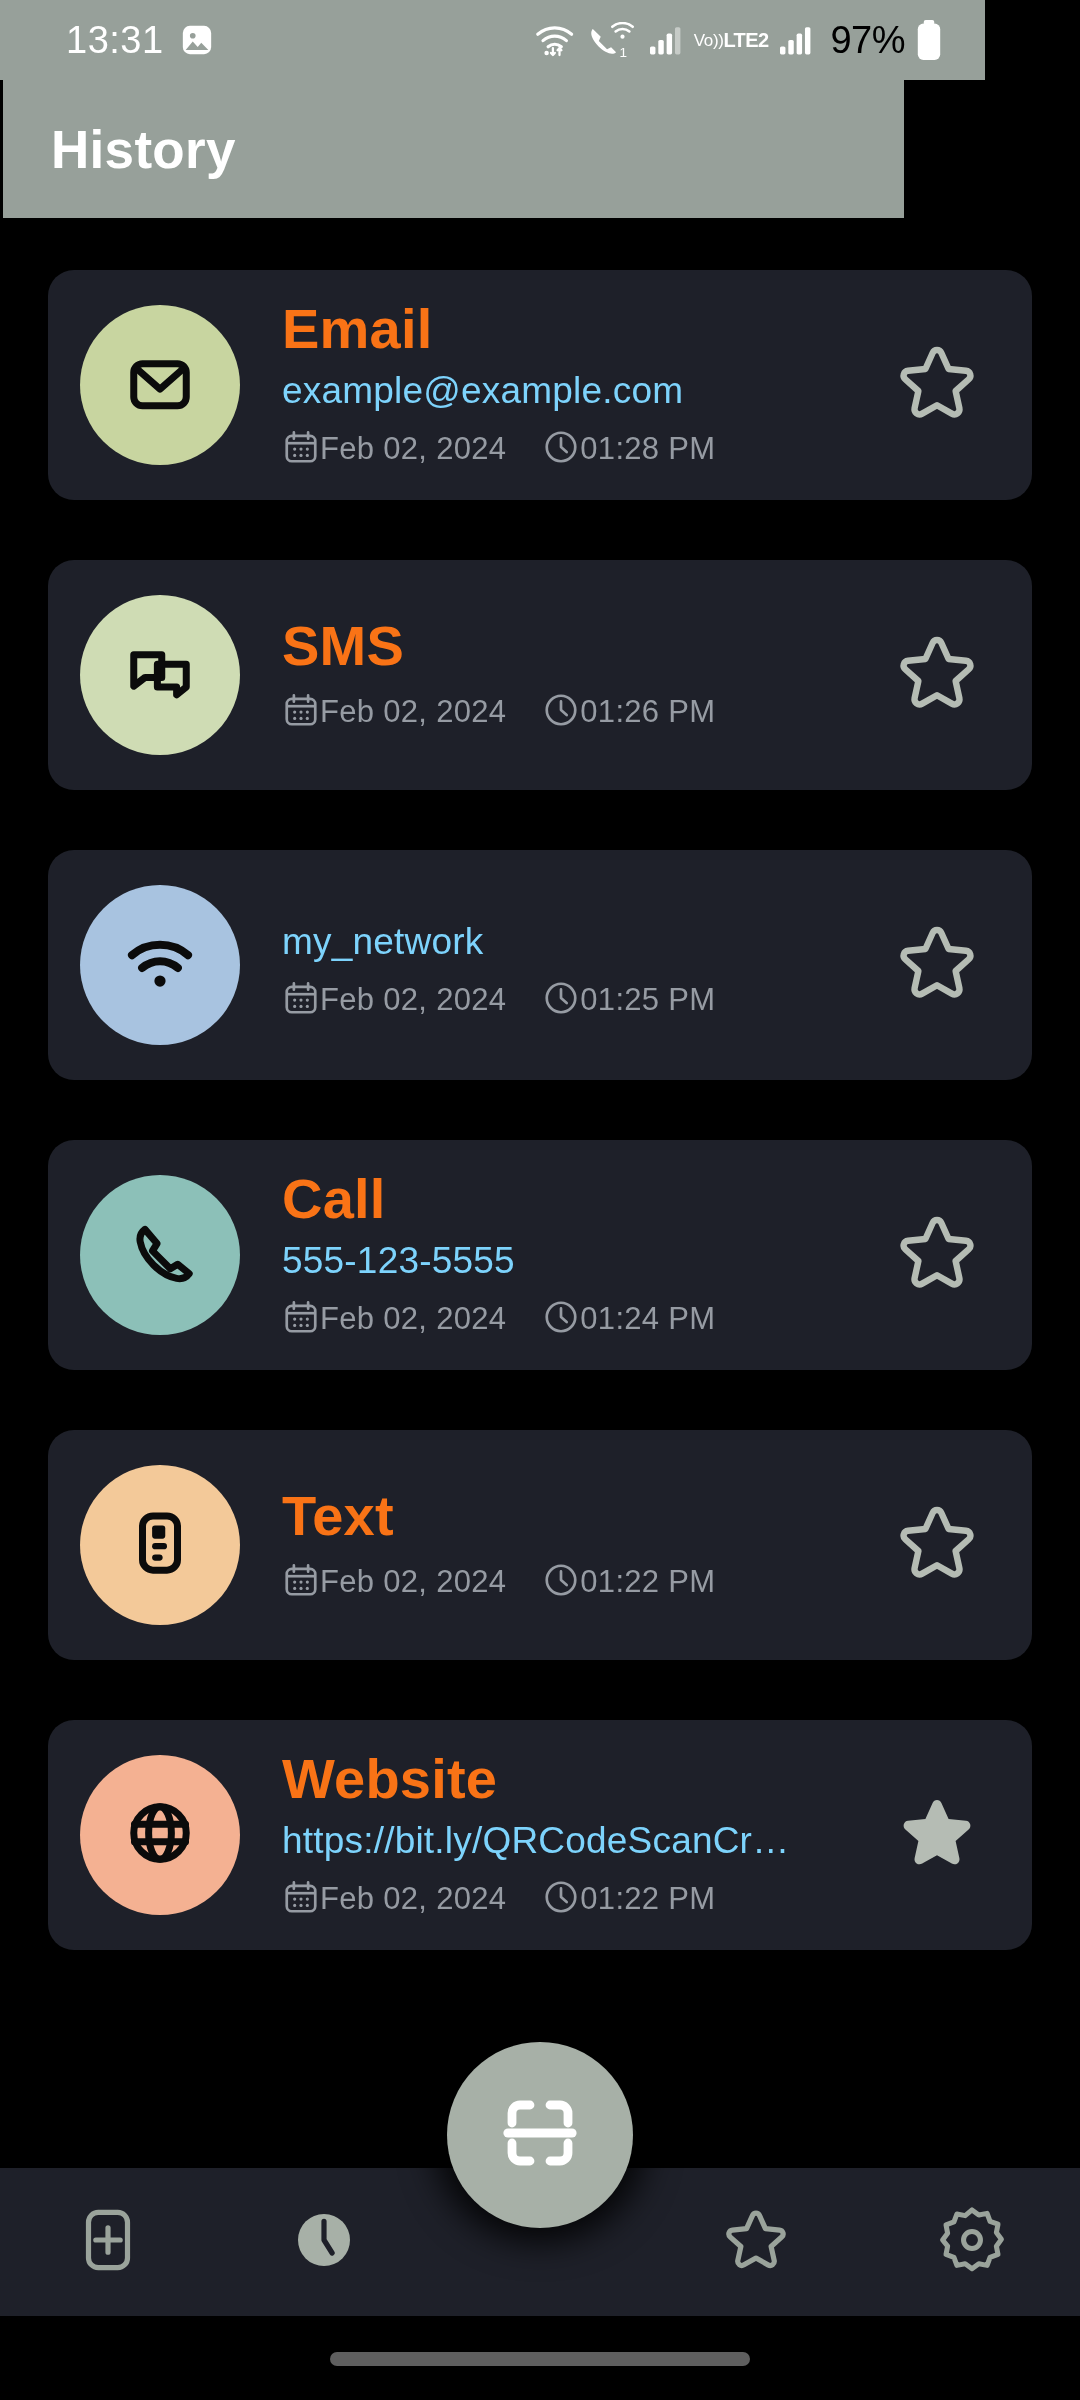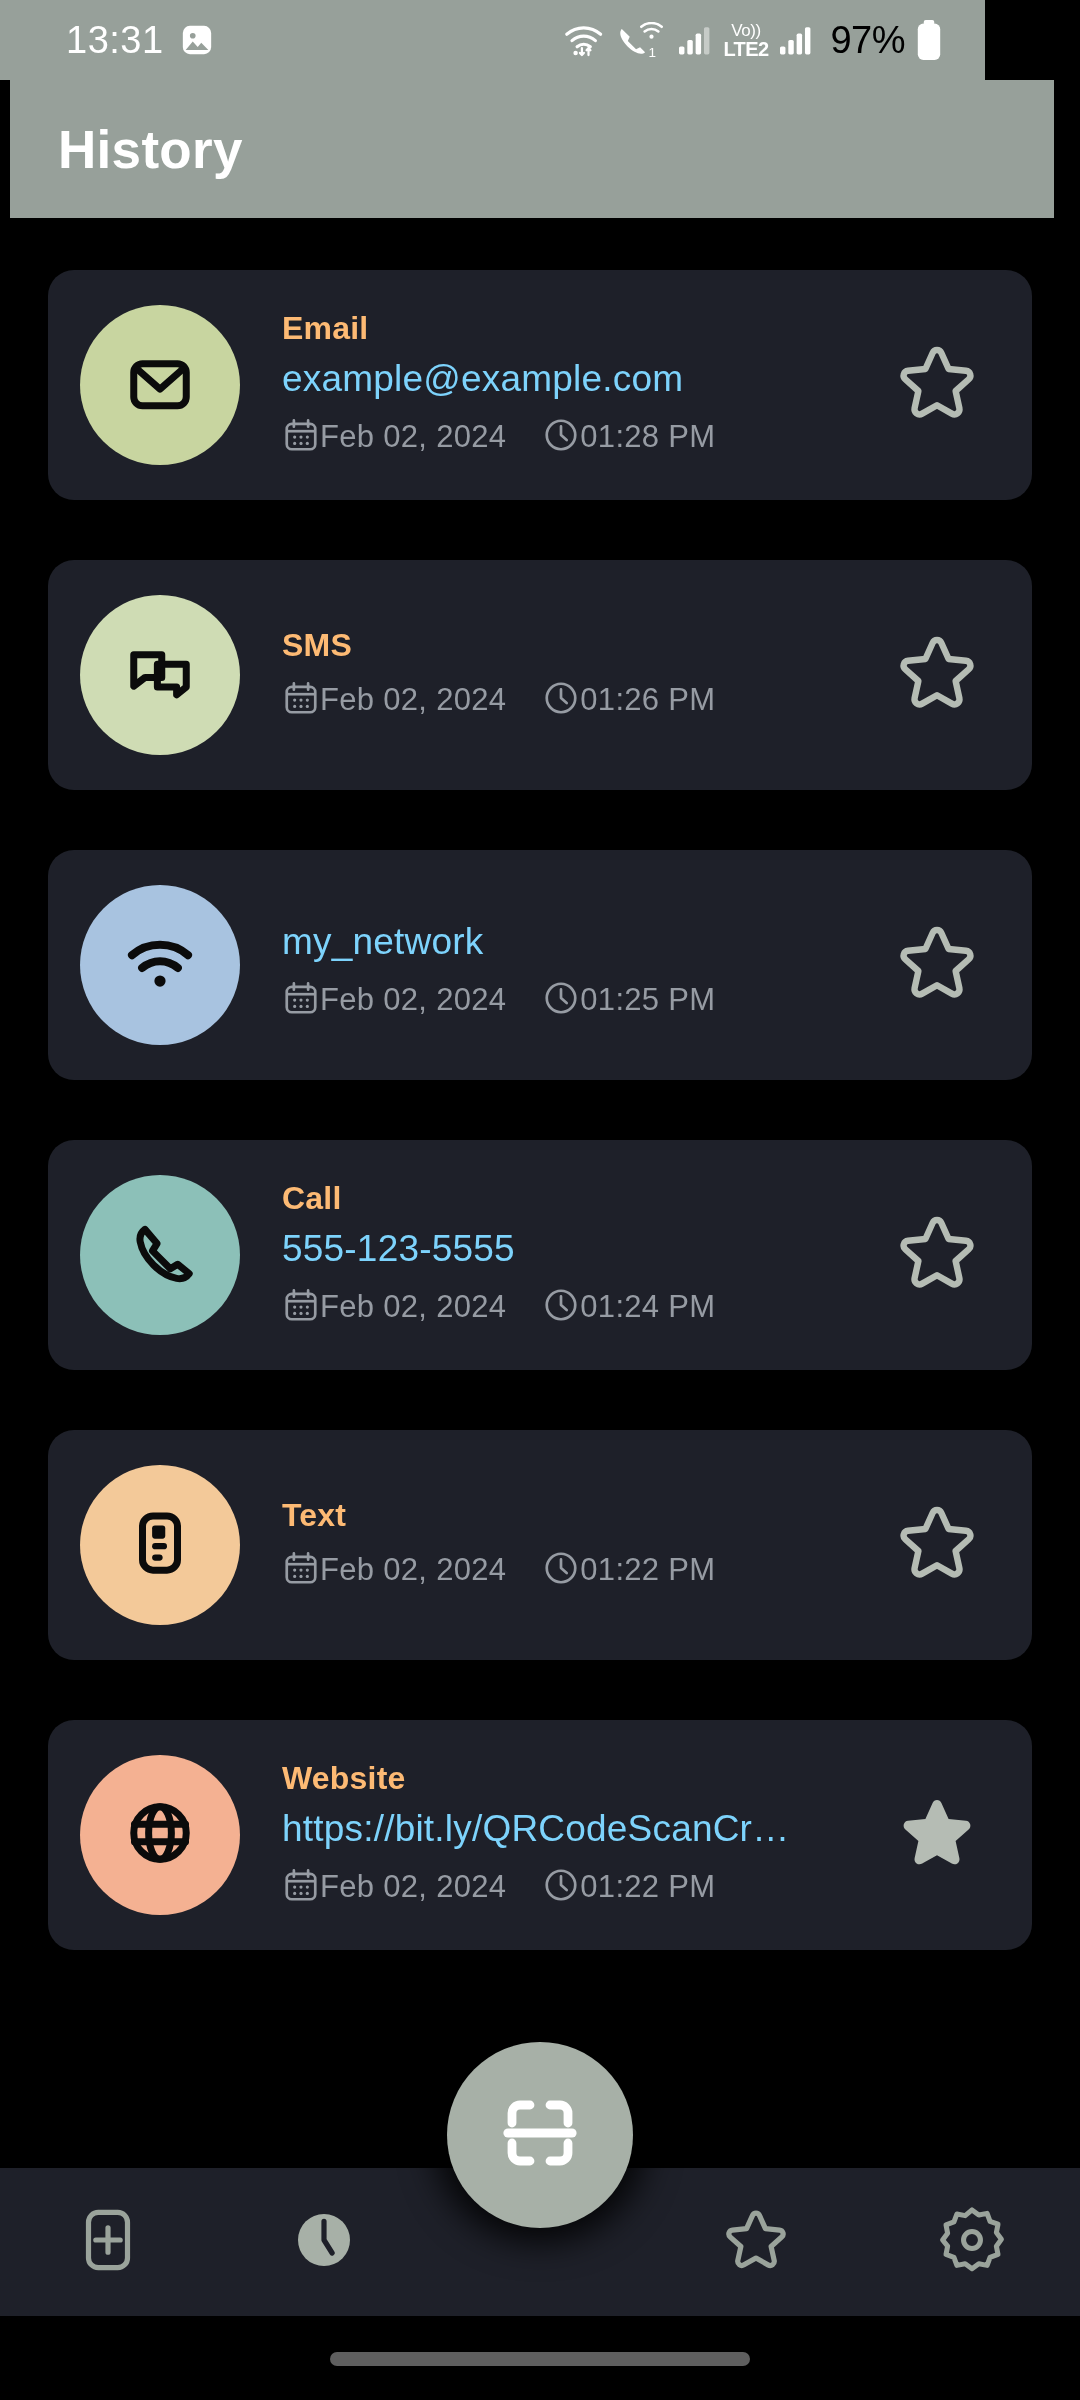--- a/index.html
+++ b/index.html
@@ -16,27 +16,27 @@
     position:absolute; top:0; left:0; width:985px; height:80px;
     background:#97a09a;
     display:flex; align-items:center; justify-content:space-between;
     padding:0 42px 0 66px;
   }
   .sb-left{ display:flex; align-items:center; gap:16px; }
   .sb-time{ color:#fff; font-size:38px; font-weight:400; letter-spacing:.5px; }
   .sb-right{ display:flex; align-items:center; gap:10px; }
   .sb-ico{ display:flex; align-items:center; }
   .sb-batt-pct{ color:#000000; font-size:38px; font-weight:500; letter-spacing:-.5px; margin-left:6px;}
-  .volte-wrap{ display:flex; flex-direction:column; align-items:center; line-height:1; color:#fff;}
+  .volte-wrap{ display:flex; flex-direction:row; align-items:center; line-height:1; color:#fff;}
   .volte-top{ font-size:17px; letter-spacing:-.4px;}
   .volte-bot{ font-size:20px; font-weight:600; letter-spacing:-.6px;}
 
   
   #appbar{
-    position:absolute; top:80px; left:10px; width:1044px; height:138px;
+    position:absolute; top:80px; left:3px; width:901px; height:138px;
     background:#97a09a;
     display:flex; align-items:center;
   }
   #appbar .title{
     color:#ffffff; font-size:53px; font-weight:700; letter-spacing:.3px;
     margin-left:48px;
   }
 
   
   #list{
@@ -56,21 +56,21 @@
     width:160px; height:160px; border-radius:50%;
     flex:0 0 160px;
     display:flex; align-items:center; justify-content:center;
   }
   .card-body{
     flex:1 1 auto; min-width:0;
     margin-left:42px;
     display:flex; flex-direction:column; justify-content:center;
     height:182px;
   }
-  .c-title{ color:#fdba74; font-size:32px; font-weight:700; line-height:1.05; letter-spacing:.2px;}
+  .c-title{ color:#f97316; font-size:56px; font-weight:700; line-height:1.05; letter-spacing:.2px;}
   .c-sub{
     color:#7dd3fc; font-size:37px; font-weight:400; margin-top:12px;
     white-space:nowrap; overflow:hidden; text-overflow:ellipsis; max-width:560px;
     letter-spacing:.2px;
   }
   .c-meta{ display:flex; align-items:center; margin-top:16px; }
   .meta-txt{ color:#969ba3; font-size:31px; letter-spacing:.3px; }
   .meta-gap{ width:36px; }
   .fav{
     flex:0 0 110px; width:110px; height:110px;

